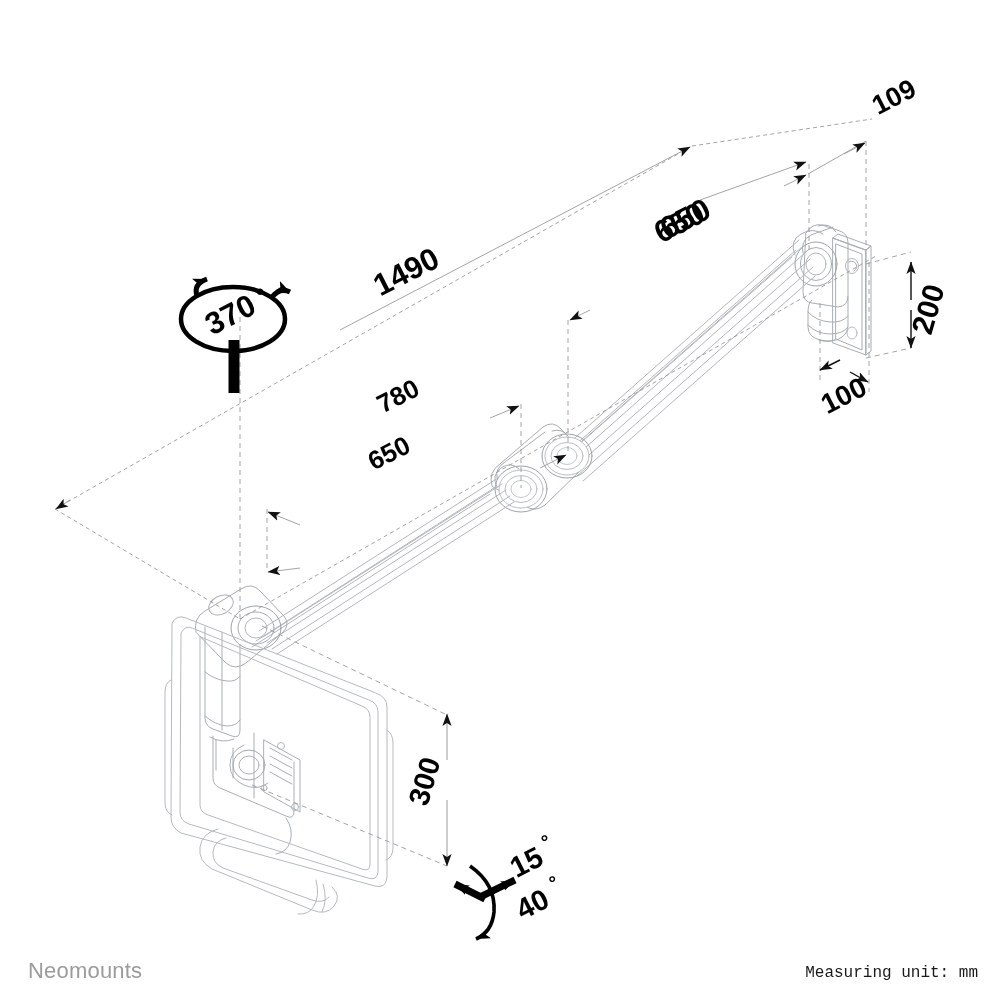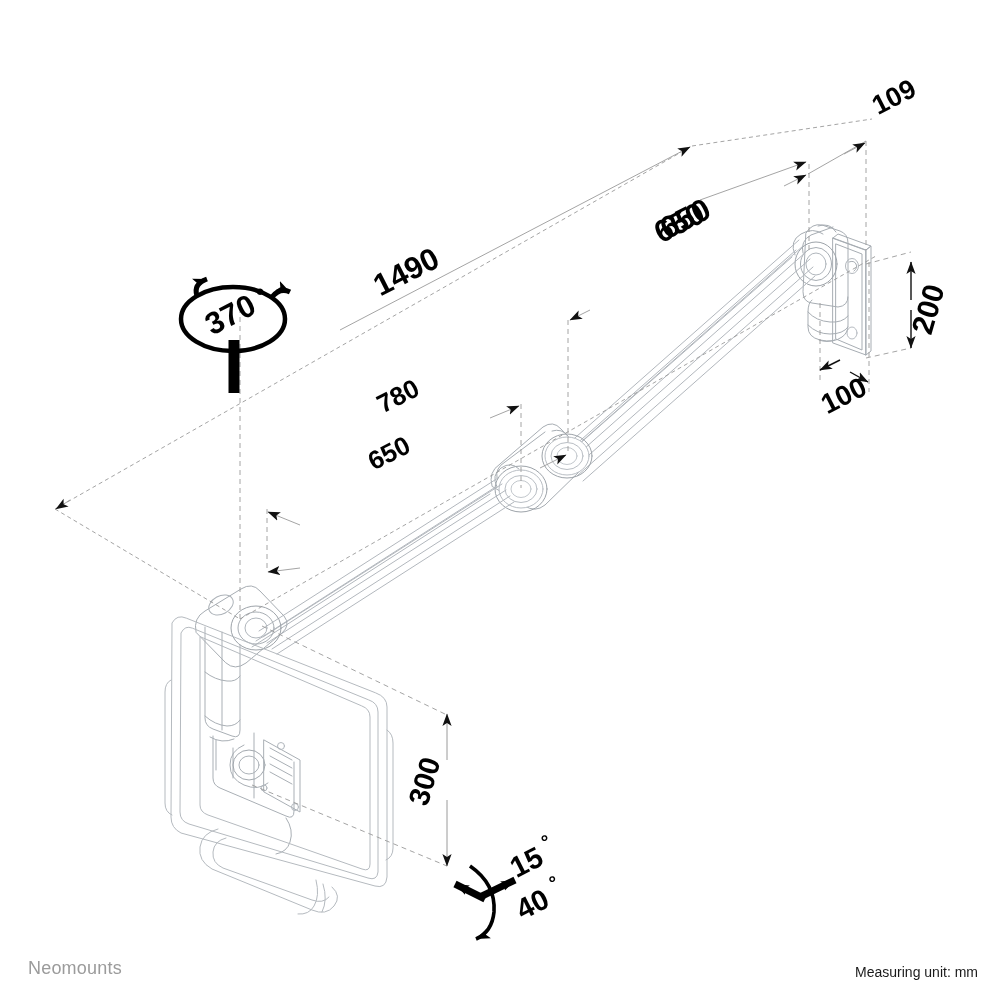--- a/index.html
+++ b/index.html
@@ -10,28 +10,28 @@
     overflow:hidden;
     position:relative;
   }
   #sheet{position:relative;width:1004px;height:1004px;background:#fff;}
   #drawing{position:absolute;left:0;top:0;width:1004px;height:1004px;}
   .footer{
     position:absolute;left:0;bottom:0;width:1004px;height:60px;
   }
   .brand{
     position:absolute;left:28px;top:14px;
-    font-size:18px;color:#9b9b9b;letter-spacing:.2px;
+    font-size:22px;color:#9b9b9b;letter-spacing:.2px;
     font-family:"Liberation Sans", sans-serif;
     white-space:nowrap;
   }
   .unit{
     position:absolute;right:26px;top:20px;
-    font-size:14px;color:#1a1a1a;
-    font-family:Liberation Sans, sans-serif;
+    font-size:16px;color:#1a1a1a;
+    font-family:Liberation Mono, monospace;
     white-space:nowrap;
   }
 </style>
 </head>
 <body>
 
 <div id="sheet">
 
   <svg id="drawing" viewBox="0 0 1004 1004" xmlns="http://www.w3.org/2000/svg">
 

